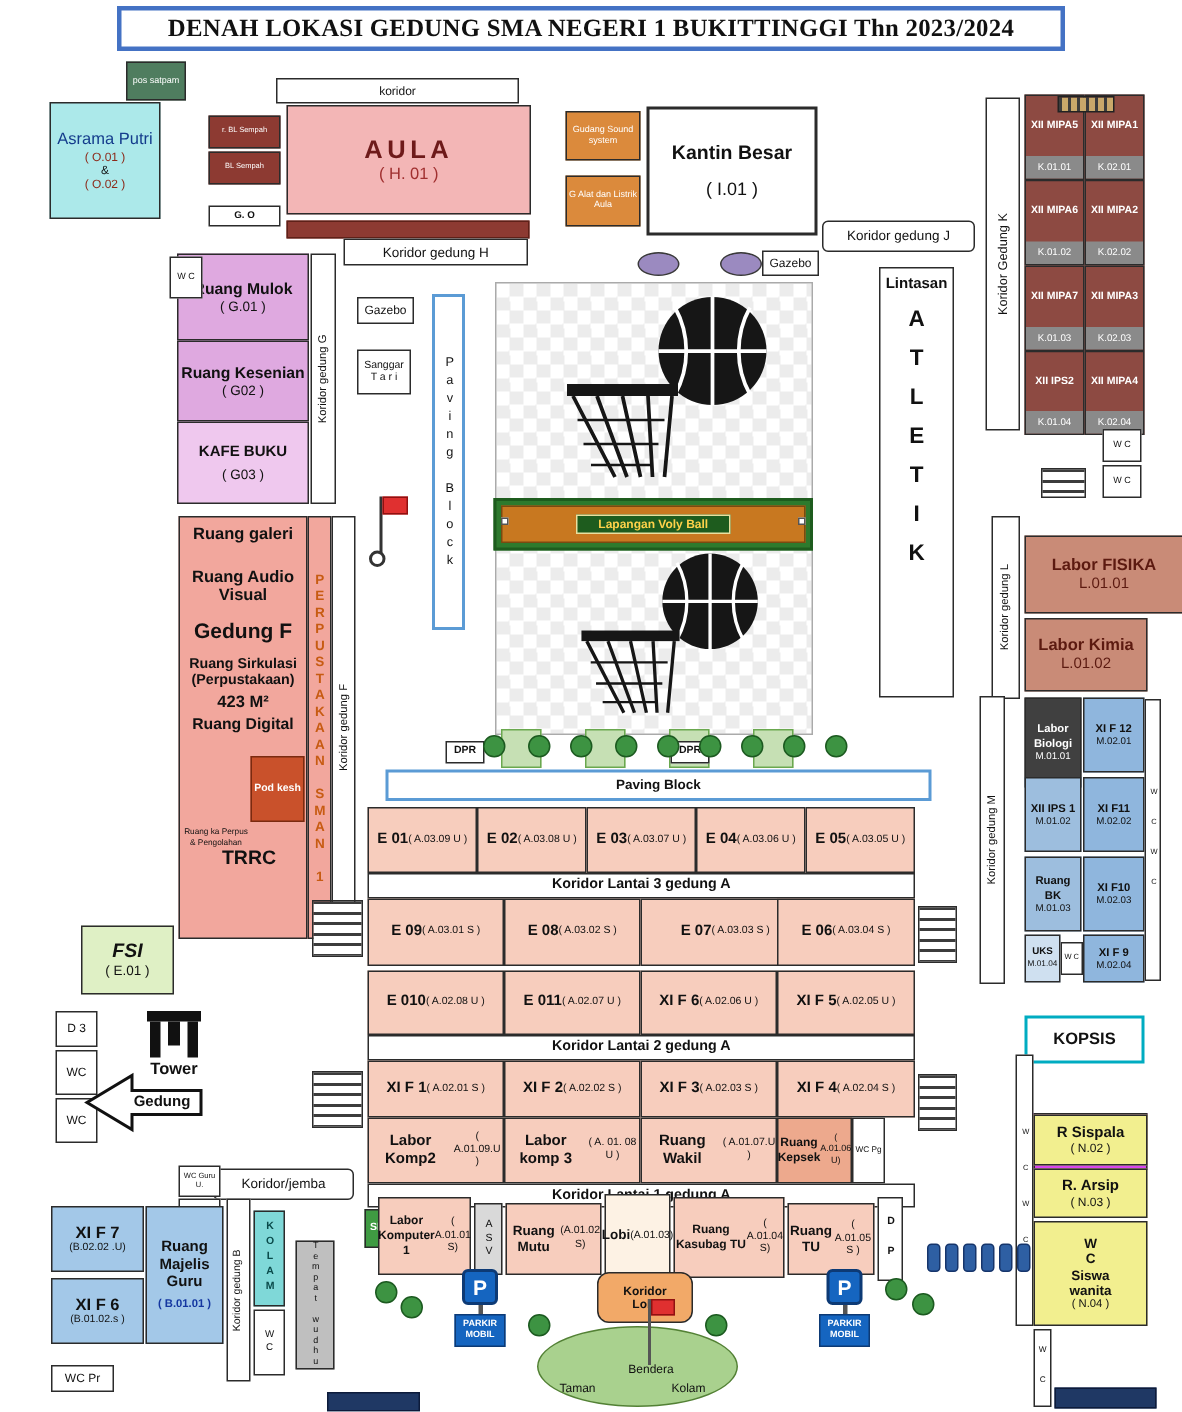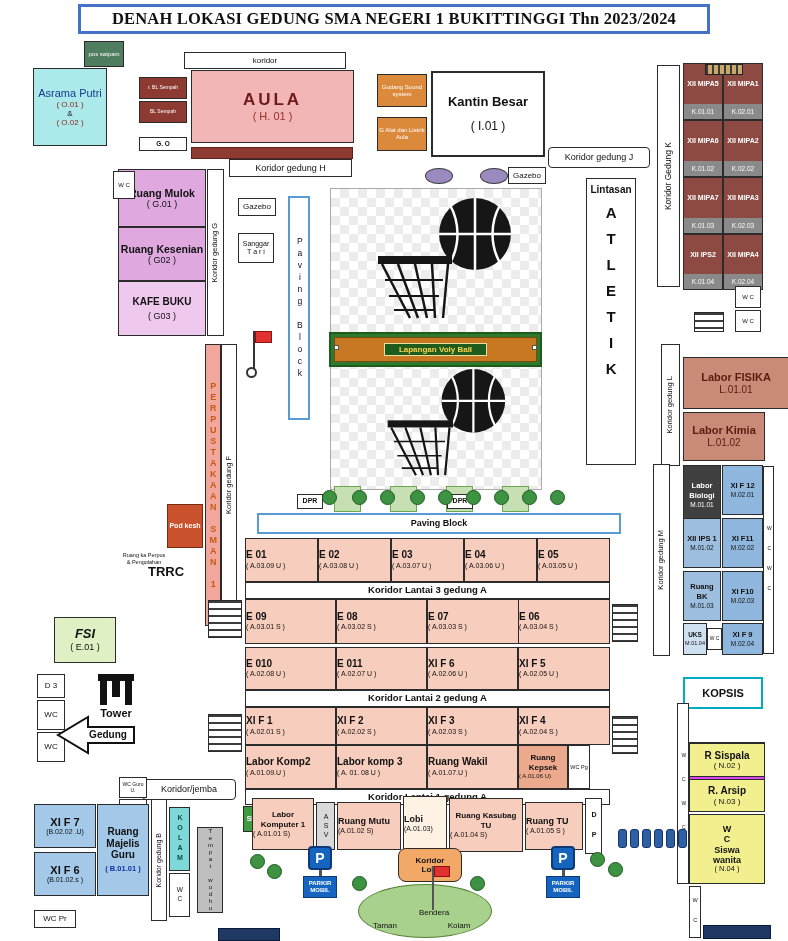--- a/index.html
+++ b/index.html
@@ -3,21 +3,21 @@
 <meta charset="utf-8">
 <style>
   *{box-sizing:border-box;margin:0;padding:0}
   body{margin:0;background:#fff;font-family:"Liberation Sans",sans-serif;color:#111}
   .page{position:relative;width:788px;height:941px;background:#fff;overflow:hidden}
   .abs{position:absolute}
   .box{position:absolute;border:1px solid #2b2b2b;background:#fff;display:flex;flex-direction:column;align-items:center;justify-content:center;text-align:center;line-height:1.15}
   .b{font-weight:bold}
   .vtext{writing-mode:vertical-rl;transform:rotate(180deg)}
   .upright{writing-mode:vertical-lr;text-orientation:upright}
-  .cell{position:absolute;border:1px solid #2b2b2b;background:#f7cdbd;display:flex;flex-direction:column;align-items:flex-start;justify-content:center;text-align:center;line-height:1.25}
+  .cell{position:absolute;border:1px solid #2b2b2b;background:#f7cdbd;display:flex;flex-direction:row;align-items:center;justify-content:center;text-align:center;line-height:1.25}
   .cell .nm{font-weight:bold;font-size:10px}
   .cell .cd{font-size:7px}
   .kc{position:absolute;border:1px solid #2b2b2b;display:flex;flex-direction:column;background:#8d4a42}
   .kc .nm{flex:1;background:#8d4a42;color:#fff;font-weight:bold;font-size:7px;display:flex;align-items:center;justify-content:center;text-align:center;line-height:1.3;padding:1px}
   .kc .cd{height:15px;background:#8a8a8a;color:#fff;font-size:6.5px;display:flex;align-items:center;justify-content:center}
   .mc{position:absolute;border:1px solid #2b2b2b;background:#8fb6dd;display:flex;flex-direction:column;align-items:center;justify-content:center;text-align:center;line-height:1.3}
   .mc .nm{font-weight:bold;font-size:7.5px}
   .mc .cd{font-size:6.5px}
   .stairsH{background:repeating-linear-gradient(180deg,#3c3c3c 0 2px,#fff 2px 7px);border:1px solid #2b2b2b}
   .tree{position:absolute;width:15px;height:15px;border-radius:50%;background:#3d9342;border:1px solid #1c5a20}
@@ -278,20 +278,28 @@
     <span class="b" style="font-size:9px">C</span>
     <span class="b" style="font-size:9px">Siswa</span>
     <span class="b" style="font-size:9px">wanita</span>
     <span style="font-size:7.5px">( N.04 )</span>
   </div>
   <div class="box" style="left:689px;top:886px;width:12px;height:52px">
       <span class="upright" style="font-size:5.5px;letter-spacing:4px">W C</span>
     </div>
   <div class="abs" style="left:703px;top:925px;width:68px;height:14px;background:#1f3864;border:1px solid #0d1b3a"></div>
 
+  <div class="box" style="left:119px;top:344px;width:86px;height:282px;background:#f2a79d;justify-content:flex-start;padding:5px 2px">
+    <span class="b" style="font-size:11px">Ruang galeri</span>
+    <span class="b" style="font-size:11px;margin-top:16px">Ruang Audio Visual</span>
+    <span class="b" style="font-size:14px;margin-top:8px">Gedung F</span>
+    <span class="b" style="font-size:9.5px;margin-top:10px">Ruang Sirkulasi (Perpustakaan)</span>
+    <span class="b" style="font-size:11px;margin-top:2px">423 M²</span>
+    <span class="b" style="font-size:10.5px;margin-top:2px">Ruang Digital</span>
+  </div>
   <div class="box" style="left:167px;top:504px;width:36px;height:44px;background:#c9512b;color:#fff;border:1px solid #7a2a10">
       <span class="b" style="font-size:7px">Pod kesh</span>
     </div>
   <div class="abs" style="left:121px;top:548px;width:46px;height:44px;font-size:5.5px;text-align:center;line-height:1.3;padding-top:4px"><span>Ruang ka Perpus &amp; Pengolahan</span></div>
   <div class="abs b" style="left:136px;top:564px;width:60px;font-size:13px;text-align:center"><span>TRRC</span></div>
 
   <div class="box" style="left:205px;top:344px;width:16px;height:282px;background:#f2a79d">
       <span class="upright b" style="font-size:9px;color:#c75b12;letter-spacing:1px">PERPUSTAKAAN SMAN 1</span>
     </div>
   <div class="box" style="left:221px;top:344px;width:16px;height:282px">

